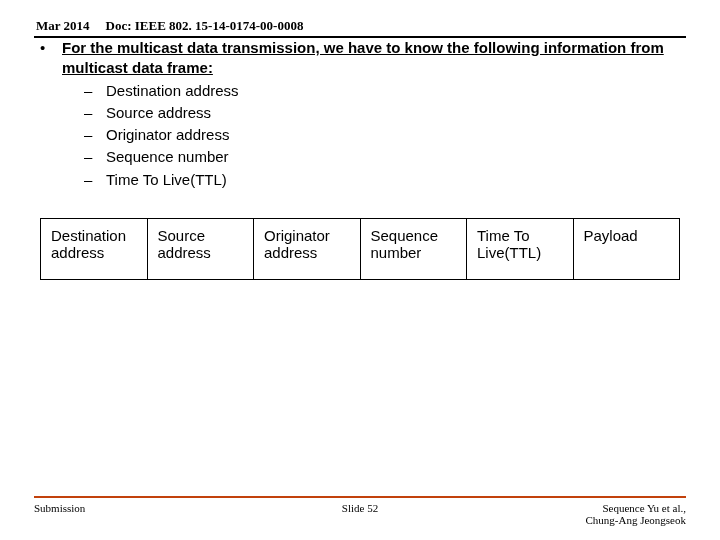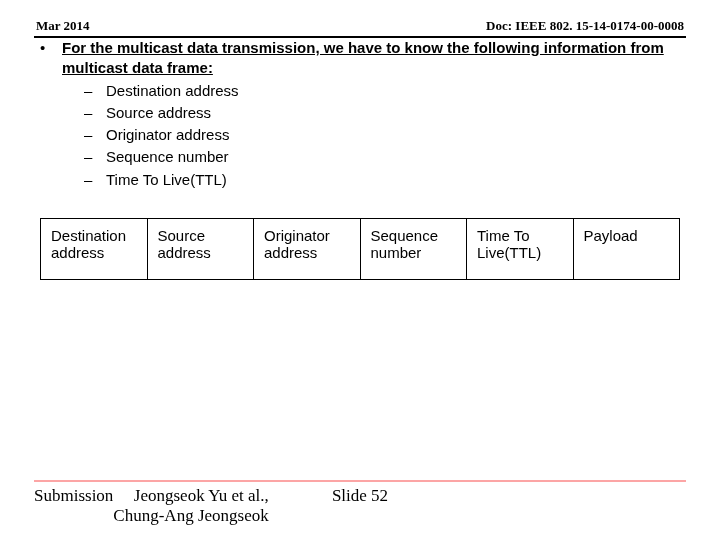--- a/index.html
+++ b/index.html
@@ -13,26 +13,26 @@
   }
   .slide {
     box-sizing: border-box;
     width: 720px;
     height: 540px;
     padding: 18px 34px 12px 34px;
     position: relative;
   }
   .top-bar {
     display: flex;
-    justify-content: space-between;
     border-bottom: 2px solid #000;
     padding: 0 2px 2px 2px;
     font-size: 13px;
     font-weight: bold;
     font-family: "Times New Roman", Times, serif;
+    gap: 16px;
   }
   .title {
     font-family: "Times New Roman", Times, serif;
     font-weight: bold;
     font-size: 26px;
     margin: 16px 0 16px 6px;
   }
   ul.outer {
     list-style: none;
     padding: 0 8px 0 2px;
@@ -85,25 +85,26 @@
     padding: 8px 10px 18px 10px;
     font-size: 15px;
     vertical-align: top;
     height: 34px;
   }
   .footer {
     position: absolute;
     left: 34px;
     right: 34px;
     bottom: 14px;
-    border-top: 2px solid #fca5a5;
+    border-top: 2px solid #c2410c;
     padding-top: 4px;
     display: flex;
+    justify-content: space-between;
     align-items: flex-start;
-    font-size: 17px;
+    font-size: 11px;
     font-family: "Times New Roman", Times, serif;
   }
   .footer .center {
     position: absolute;
     left: 0; right: 0;
     text-align: center;
   }
   .footer .right {
     text-align: right;
   }
@@ -162,18 +163,18 @@
       <td>Time To Live(TTL)</td>
       <td>Payload</td>
     </tr>
   </tbody>
     </table>
 
   <div class="footer">
     <span class="left">Submission</span>
     <span class="center">Slide 52</span>
     <span class="right">
-      <span>Jeongseok Yu</span><span class="ital"> et al.</span>, <br>
+      <span>Sequence Yu</span><span class="ital"> et al.</span>, <br>
       <span>Chung-Ang Jeongseok</span>
     </span>
   </div>
 
 </div>
 
 </body></html>

